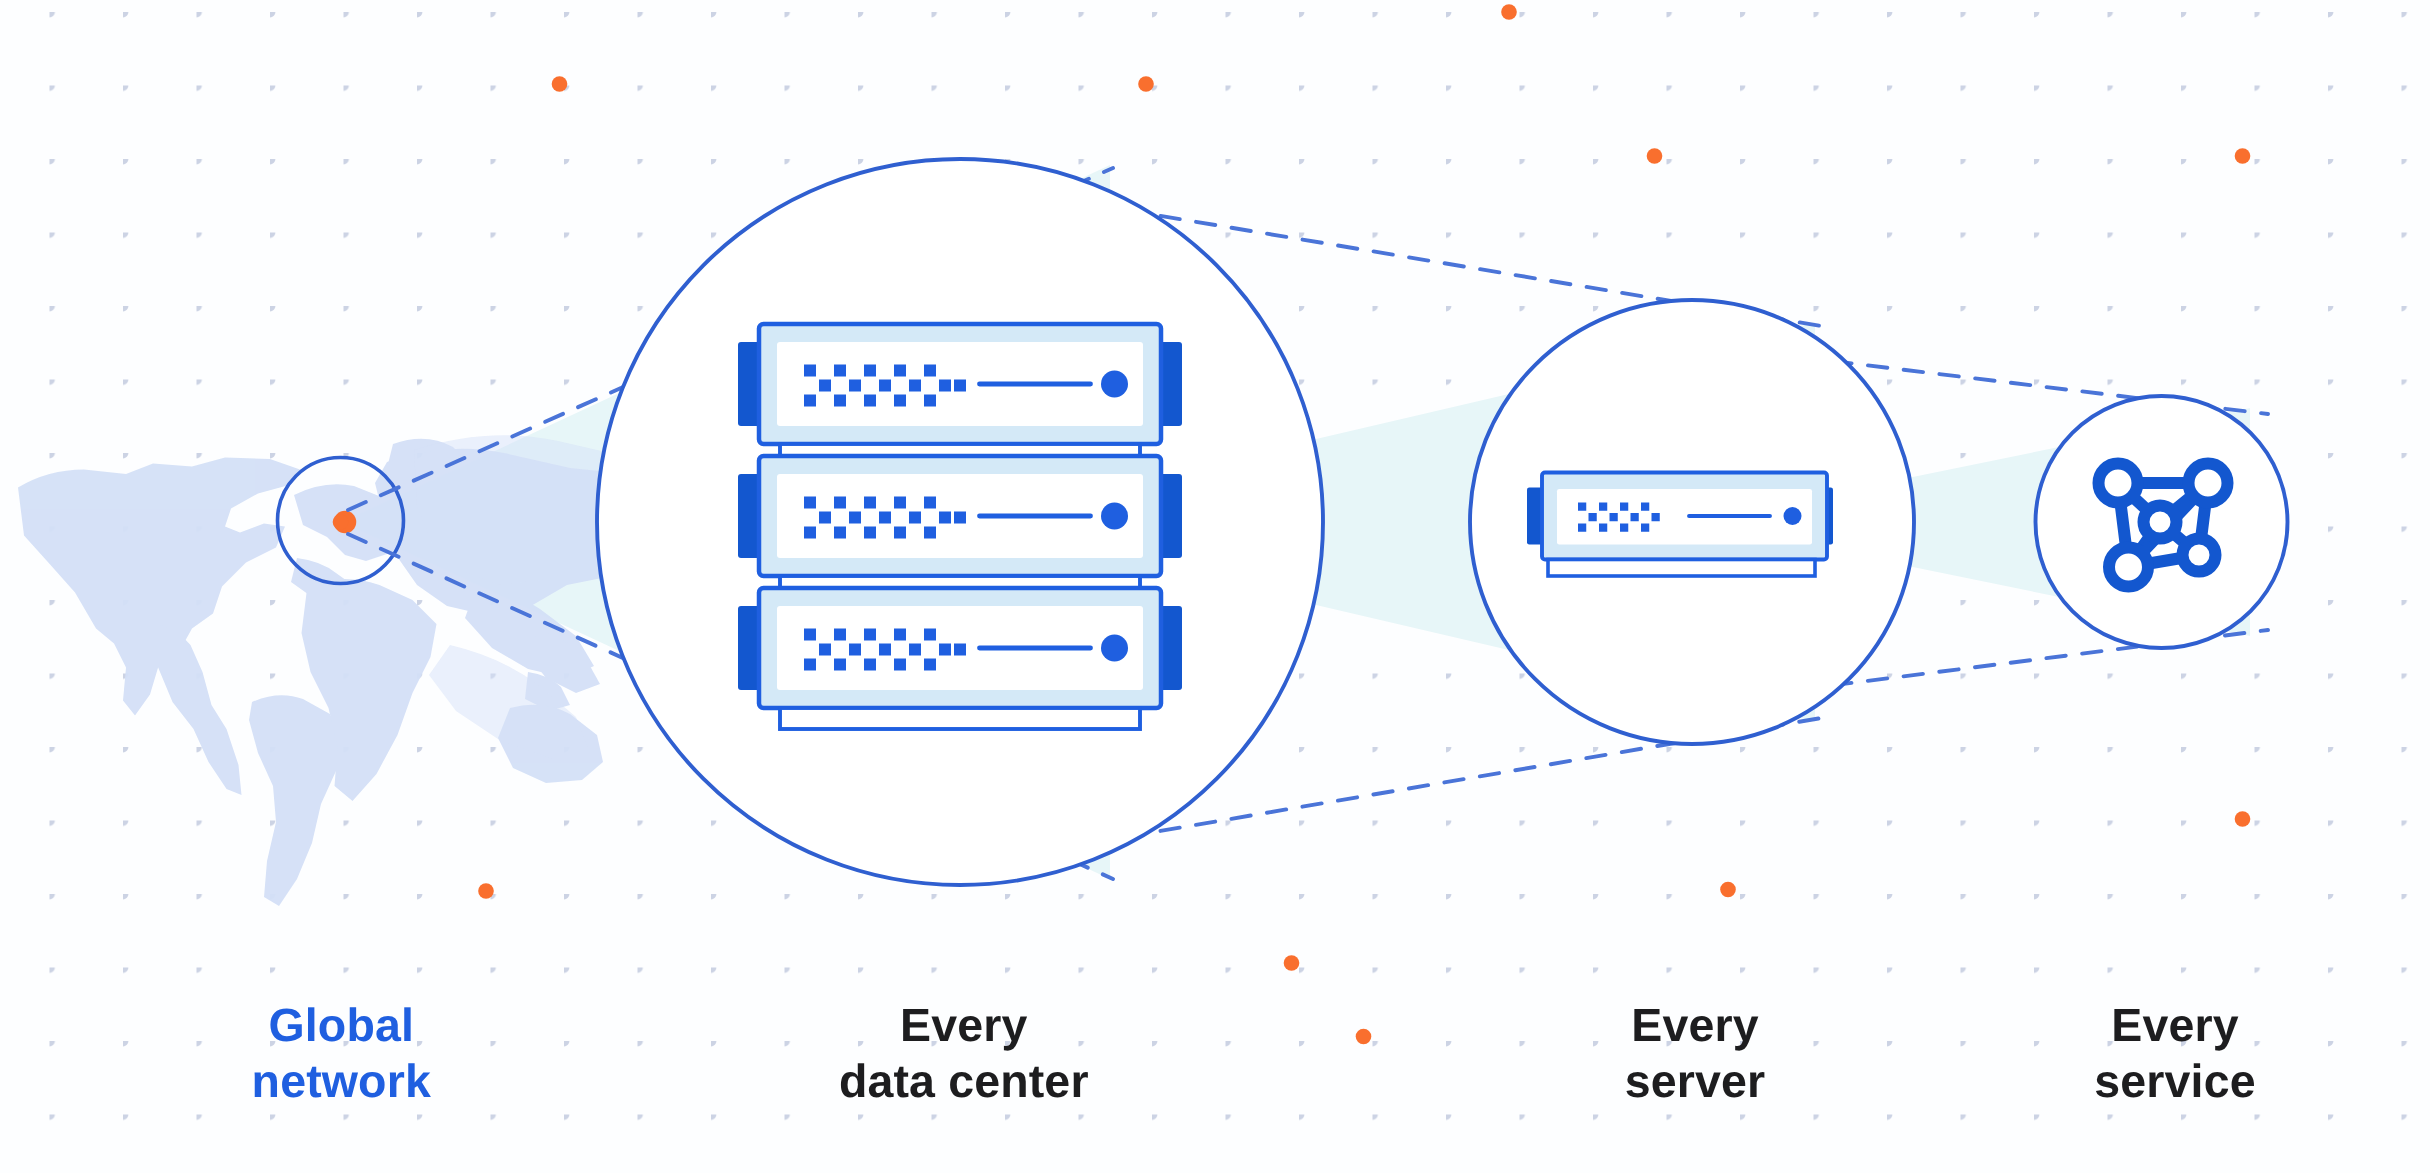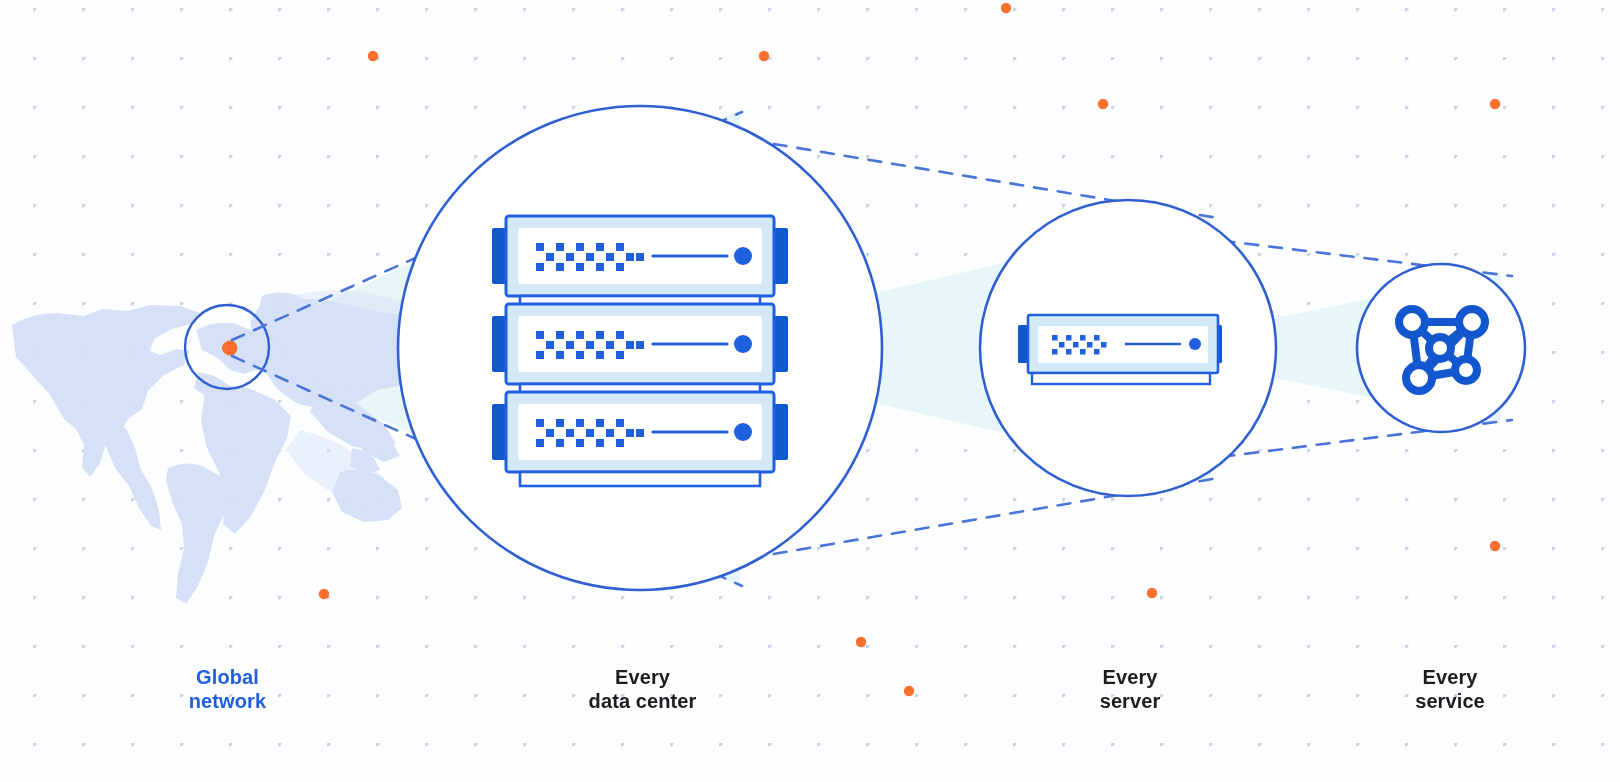--- a/index.html
+++ b/index.html
@@ -8,21 +8,21 @@
     background:#ffffff;
     font-family:"Liberation Sans", sans-serif;
     overflow:hidden;
   }
   #stage{position:relative;width:1620px;height:782px;overflow:hidden;background:#fdfeff;}
   #artboard{position:absolute;inset:0;width:1620px;height:782px;}
   .lbl{
     position:absolute;
     text-align:center;
     font-family:"Liberation Sans", sans-serif;
-    font-size:20px;
+    font-size:31px;
     font-weight:700;
     line-height:1.18;
     letter-spacing:.1px;
     white-space:pre-line;
     color:#1d1d1f;
   }
   .lbl.accent{color:#1f5fe0;}
   #lbl-global{left:120px;top:666px;width:215px;}
   #lbl-dc{left:515px;top:666px;width:255px;}
   #lbl-server{left:1015px;top:666px;width:230px;}

